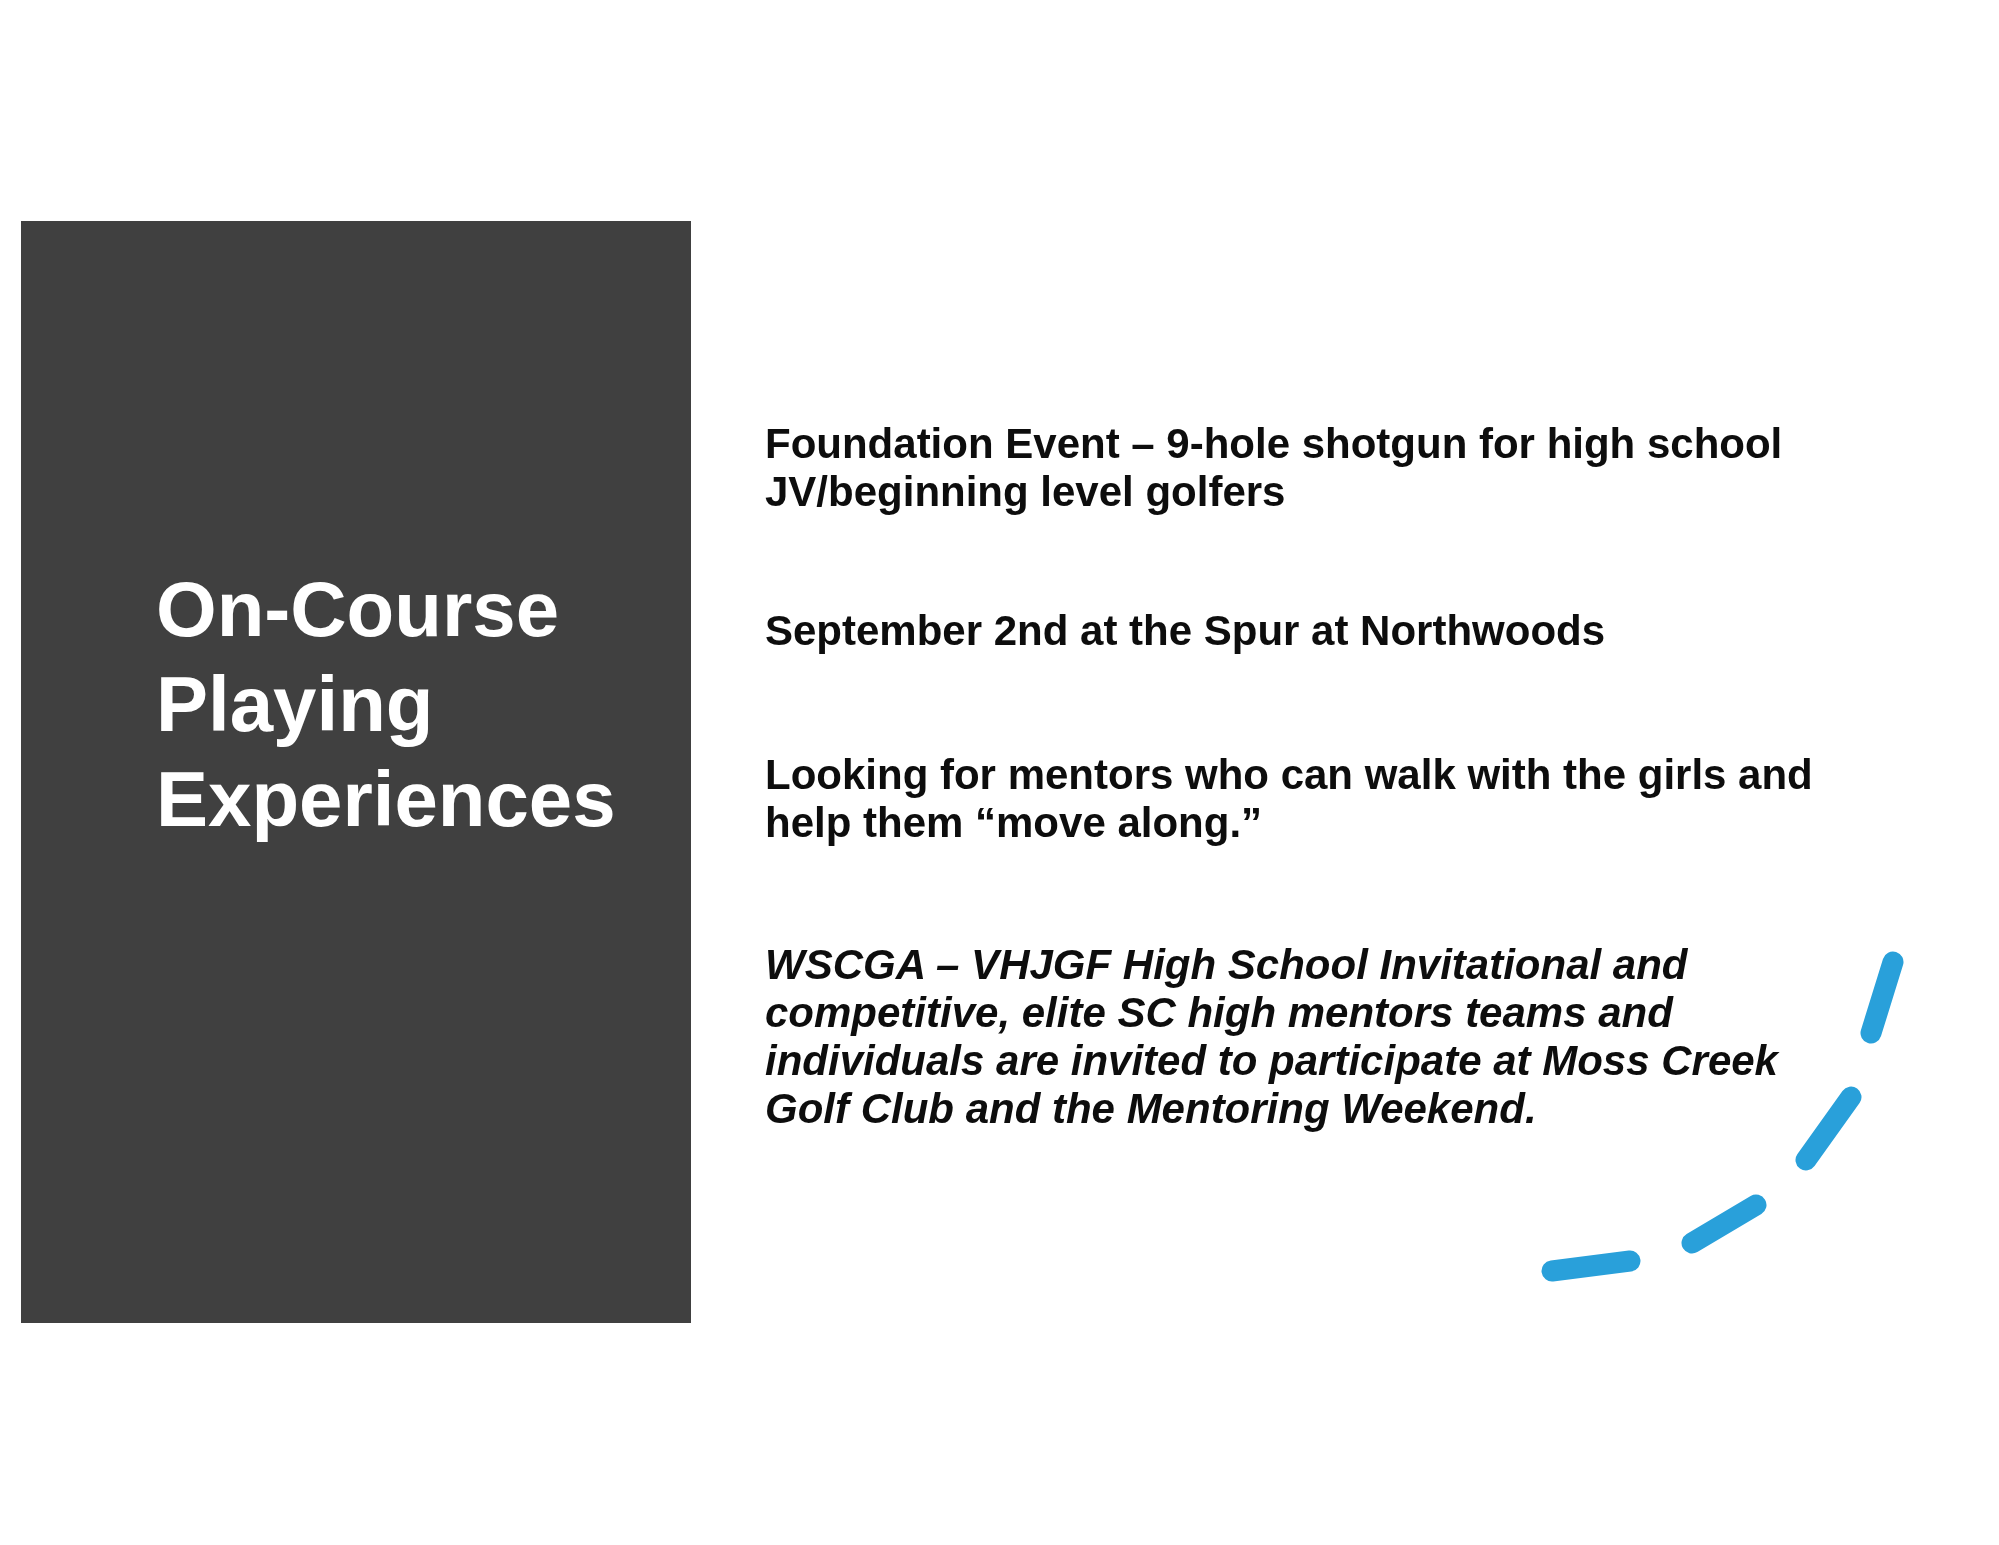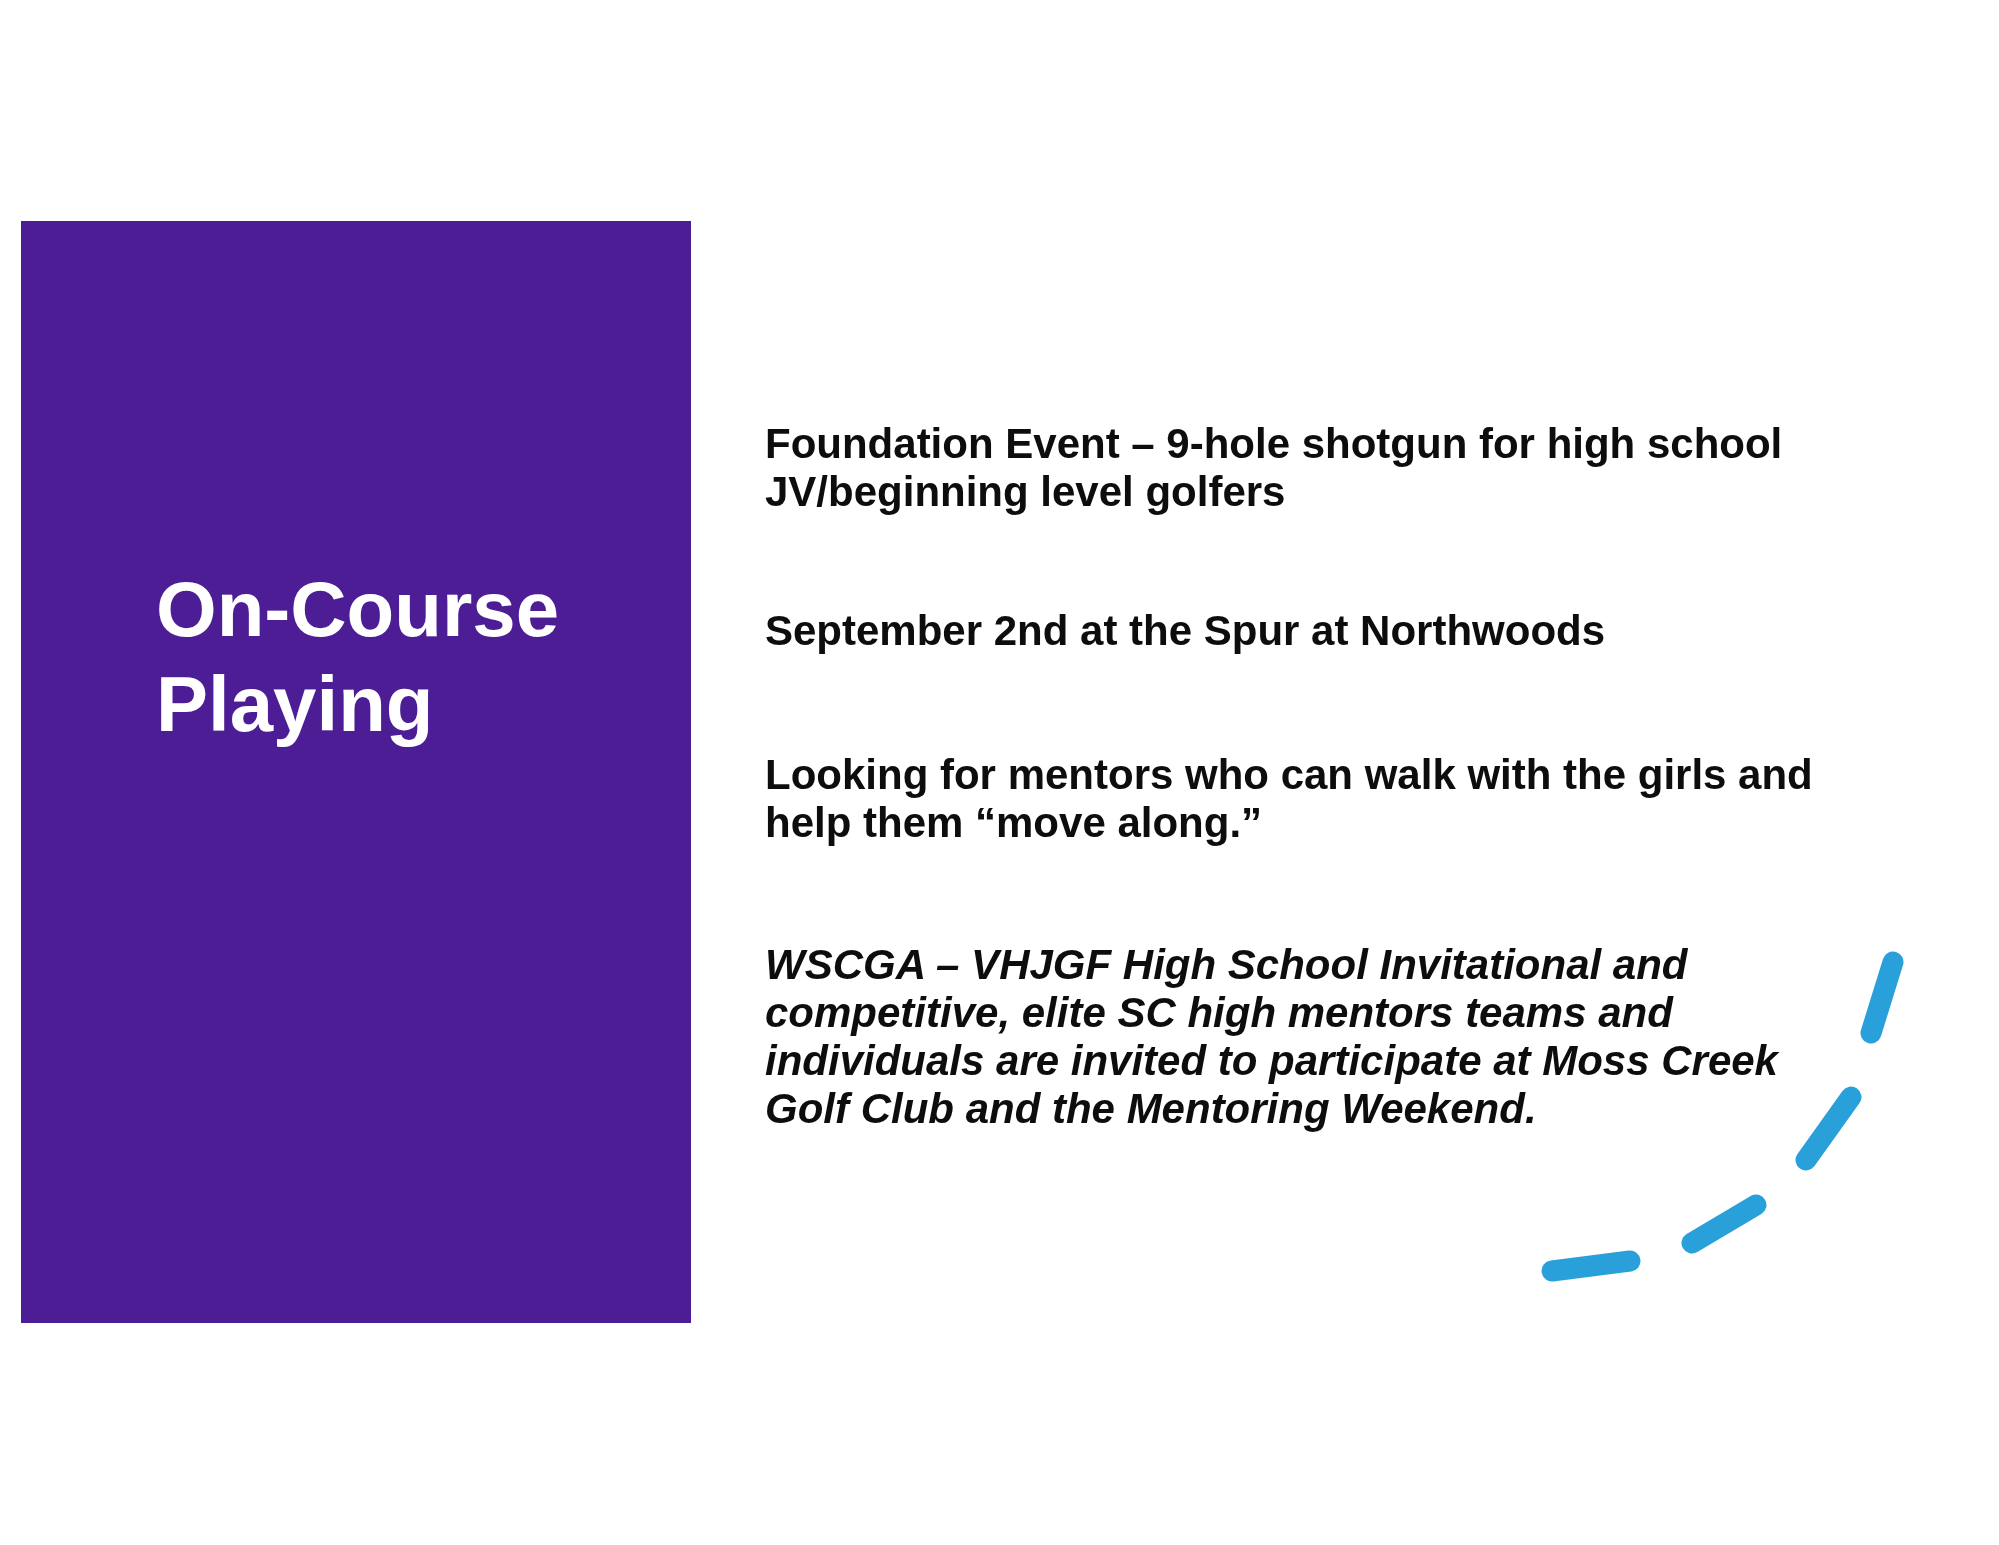--- a/index.html
+++ b/index.html
@@ -14,21 +14,21 @@
     background: #ffffff;
     overflow: hidden;
     font-family: "Liberation Sans", "DejaVu Sans", sans-serif;
   }
   .title-panel {
     position: absolute;
     left: 21px;
     top: 221px;
     width: 670px;
     height: 1102px;
-    background: #4c1d95;
+    background: #404040;
   }
   .title {
     position: absolute;
     left: 135px;  
     top: 341px;   
     color: #ffffff;
     font-size: 78px;
     line-height: 95px;
     font-weight: bold;
     white-space: nowrap;
@@ -65,20 +65,21 @@
 </style>
 </head>
 <body>
 
 <div class="slide">
 
   <div class="title-panel">
     <div class="title">
       <div>On-Course</div>
       <div>Playing</div>
+      <div>Experiences</div>
     </div>
   </div>
 
   <div class="body-col">
 
     <div class="para para-1">
       <div>Foundation Event – 9-hole shotgun for high school</div>
       <div>JV/beginning level golfers</div>
     </div>
 

